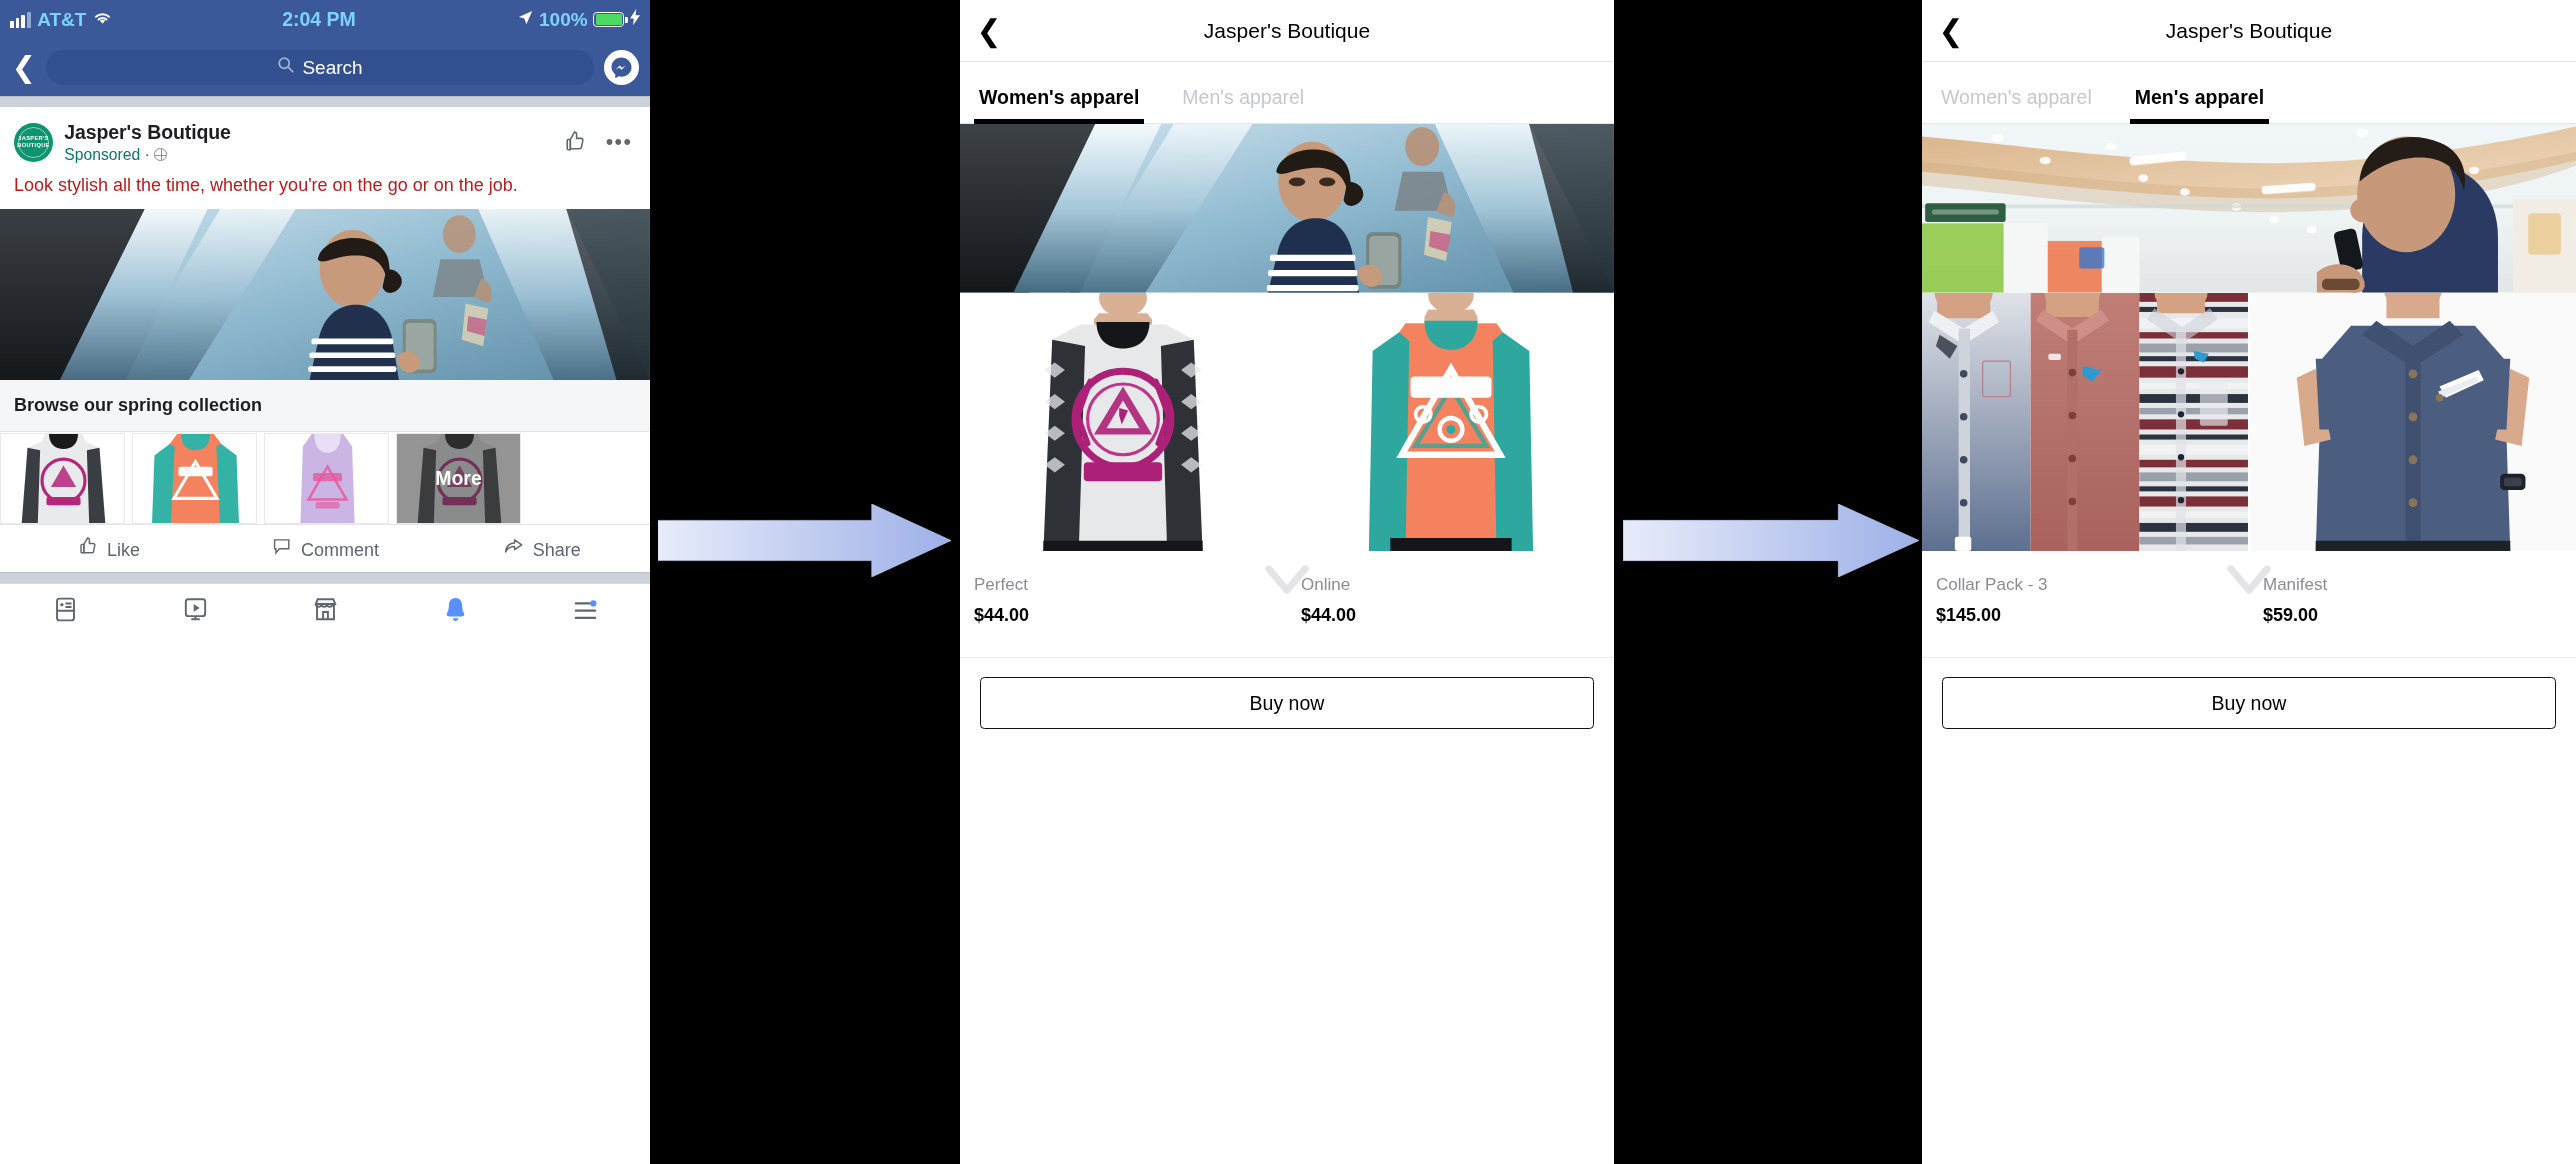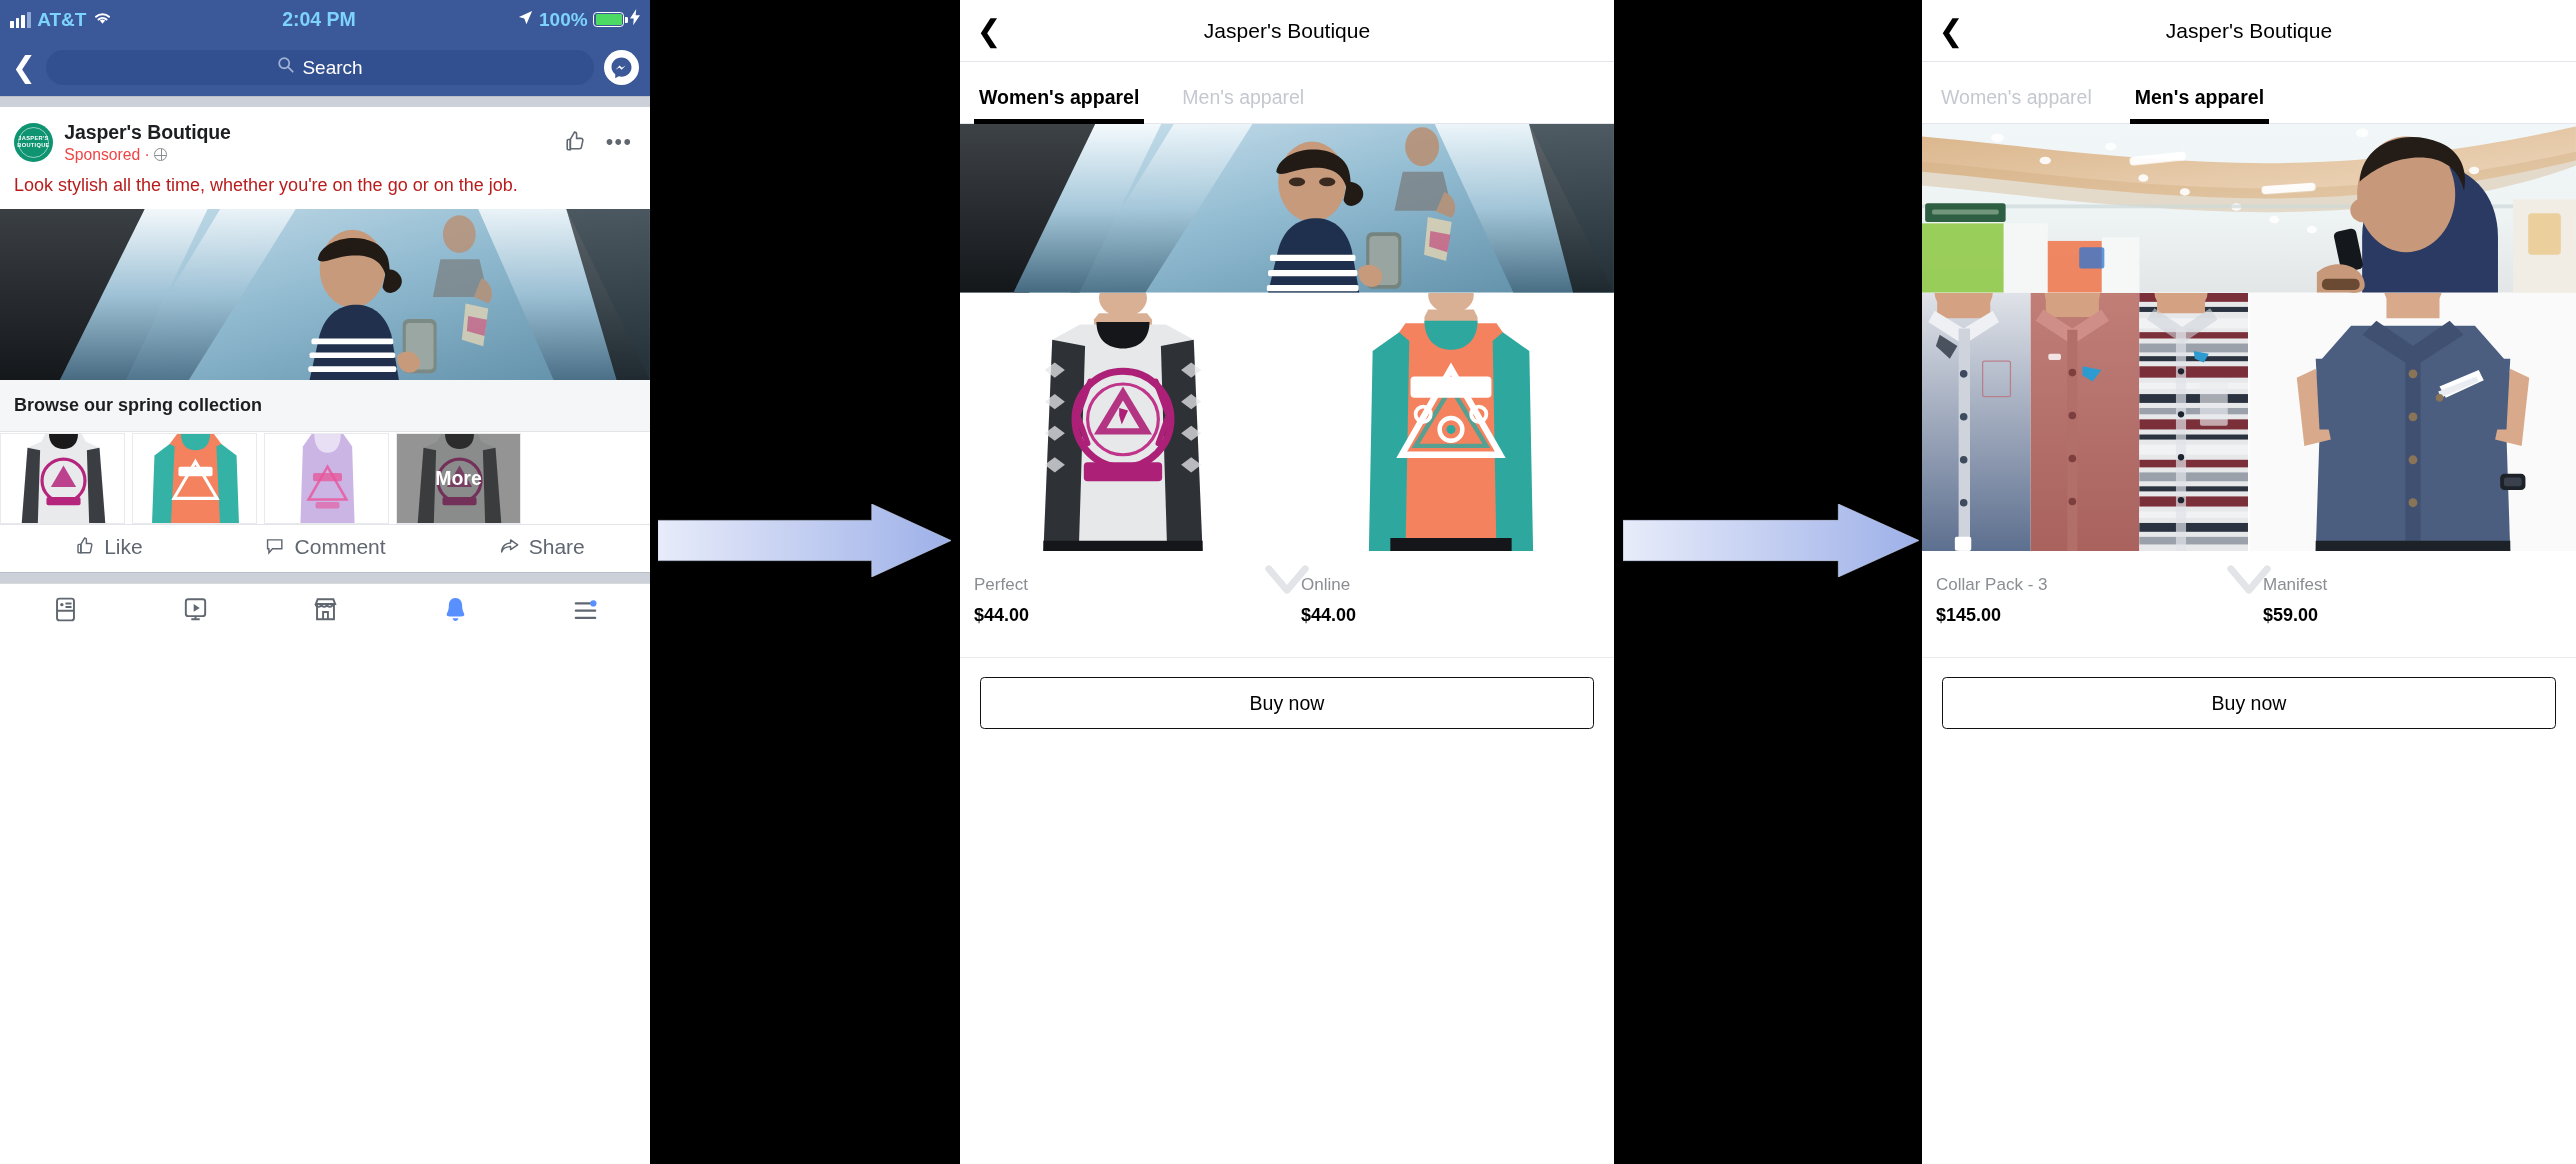--- a/index.html
+++ b/index.html
@@ -54,43 +54,43 @@
   .fb-gap { height: 11.3px; background: #ccd0d8; border-top:0.6px solid #b9bfc9; }
 
   .post-header { display: flex; align-items: center; padding: 14px 14px 7.5px 14px; gap: 11.3px; }
   .avatar { width: 39px; height: 39px; border-radius: 50%; background: #0f9471;
             position: relative; overflow: hidden; flex-shrink: 0; }
   .avatar .ring { position:absolute; inset:3.8px; border:1.3px solid rgba(255,255,255,.55); border-radius:50%; }
   .avatar .txt { position:absolute; inset:0; display:flex; align-items:center; justify-content:center;
                  color:#fff; font-size:5.7px; letter-spacing:0.3px; font-weight:bold; text-align:center; line-height:1.3;}
   .ph-names { flex: 1; }
   .ph-title { font-size: 19.5px; font-weight: bold; color: #1c1e21; letter-spacing:-0.1px;}
-  .ph-sub { font-size: 15.7px; color: #ef4444; display:flex; align-items:center; gap:4.4px; margin-top:1.3px;}
+  .ph-sub { font-size: 15.7px; color: #0f766e; display:flex; align-items:center; gap:4.4px; margin-top:1.3px;}
   .globe { width:12.6px; height:12.6px; border-radius:50%; border:1.3px solid #8a8d91; position:relative; display:inline-block;}
   .globe::before{content:'';position:absolute;left:50%;top:-0.6px;bottom:-0.6px;width:0;border-left:1.3px solid #8a8d91;}
   .globe::after{content:'';position:absolute;top:50%;left:-0.6px;right:-0.6px;height:0;border-top:1.3px solid #8a8d91;}
   .ph-actions { display:flex; align-items:center; gap: 19px; padding-right: 3.8px;}
   .ph-dots { color:#606770; font-size:21.4px; letter-spacing:1.3px; line-height:.6;}
 
   .post-text { padding: 2.5px 14px 11.3px 14px; font-size: 18px; color:#b91c1c; line-height:1.32; }
 
   .hero1 { width: 100%; height: 171px; position: relative; overflow:hidden; }
 
   .collection-title { padding: 15px 14px; font-size: 18px; font-weight: bold; color:#1c1e21;
                       background:#f5f6f7; border-bottom:0.6px solid #e3e5e8; }
 
   .carousel { display:flex; gap:7px; background:#fff; padding: 1.3px 0 0 0; height: 92px; overflow:hidden;}
   .cthumb { position:relative; width:125px; flex:0 0 125px; background:#fff; border:0.6px solid #e8eaed; overflow:hidden;}
   .cthumb.more::after { content:''; position:absolute; inset:0; background:rgba(60,60,60,.55); }
   .cthumb .morelbl { position:absolute; inset:0; display:flex; align-items:center; justify-content:center;
                      color:#fff; font-size:19.5px; font-weight:bold; z-index:3;}
 
   .actionbar { display:flex; border-top:0.6px solid #e3e5e8; height: 48px; align-items:center; }
-  .actionbar > div { flex:1; display:flex; align-items:flex-start; justify-content:center; gap:8.8px;
-                     color:#606770; font-size:21px; }
+  .actionbar > div { flex:1; display:flex; align-items:flex-end; justify-content:center; gap:8.8px;
+                     color:#606770; font-size:18px; }
 
   .tabbar { height: 54px; border-top:0.6px solid #d8dade; background:#fff;
             display:flex; align-items:center; }
   .tabbar > div { flex:1; display:flex; align-items:center; justify-content:center; }
 
   
   .arrow { position:absolute; }
   .arrow svg { display:block; }
 
   

